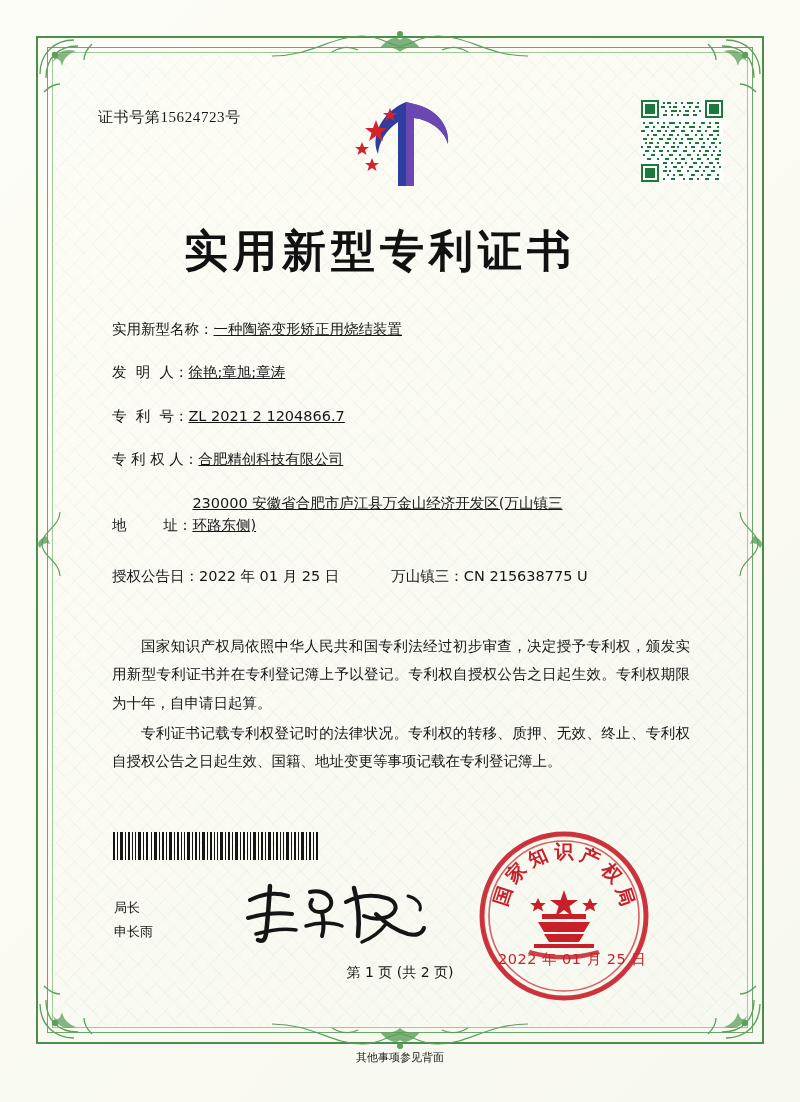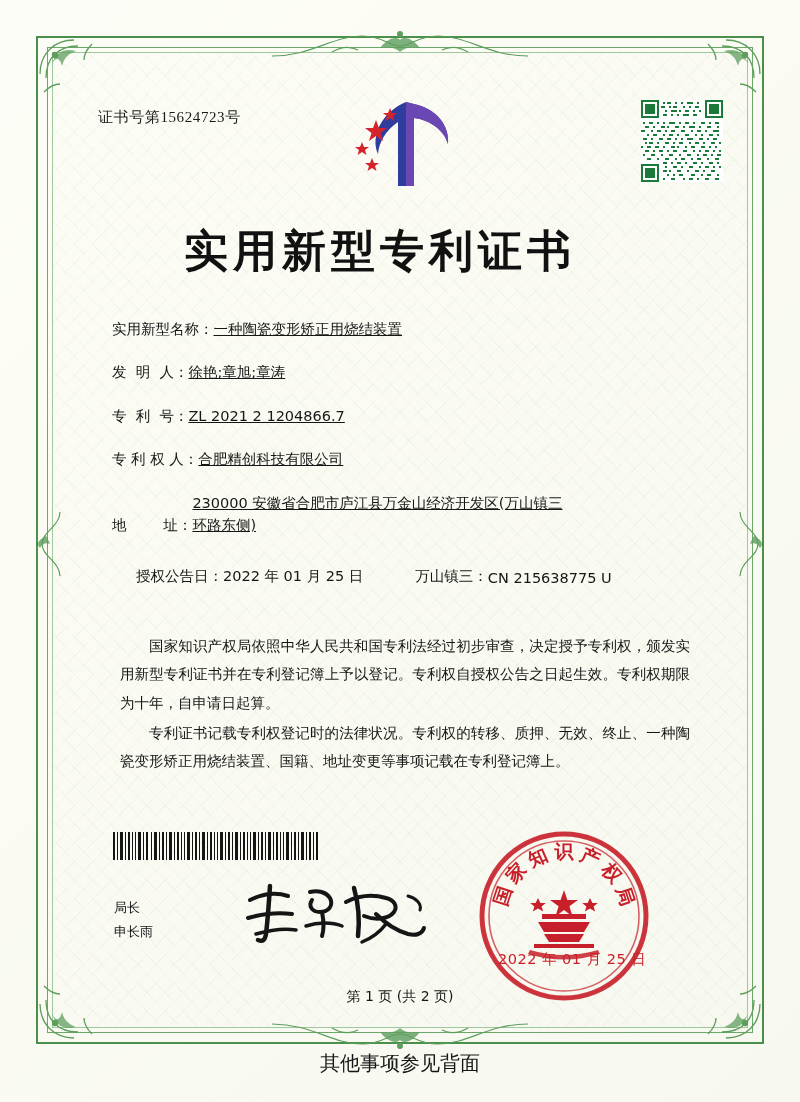--- a/index.html
+++ b/index.html
@@ -159,40 +159,39 @@
   }
   .field-value {
     flex: 1 1 auto;
     white-space: pre-wrap;
     text-decoration: underline;
   }
   .field-row.tight { margin-bottom: 30px; }
 
   .inline-pair {
     display: flex;
-    align-items: flex-end;
+    align-items: center;
     margin-bottom: 16px;
-    margin-left: 24px;
   }
   .inline-pair .seg { white-space: pre; }
   .inline-pair .seg.second { margin-left: 52px; }
 
   
   .paras {
     position: absolute;
     left: 112px; top: 632px;
     width: 578px;
     font-size: 14.5px;
     line-height: 1.95;
     color: #161616;
     text-align: justify;
     font-family: "DejaVu Sans", "Liberation Sans", sans-serif;
   }
   .paras p {
-    margin: 0 0 2px 8px;
+    margin: 0 0 2px 0;
     text-indent: 29px;
   }
 
   
   .barcode {
     position: absolute;
     left: 113px; top: 832px;
     width: 208px; height: 28px;
   }
   .barcode svg { width: 208px; height: 28px; display: block; }
@@ -226,33 +225,33 @@
     left: 498px; top: 950px;
     font-size: 14.5px;
     color: #c8202a;
     letter-spacing: .5px;
     font-family: "DejaVu Sans", "Liberation Sans", sans-serif;
   }
 
   
   .page-no {
     position: absolute;
-    left: 0; top: 988px;
+    left: 0; top: 964px;
     width: 800px;
     text-align: center;
     font-size: 14px;
     color: #161616;
     font-family: "DejaVu Sans", "Liberation Sans", sans-serif;
   }
   .footer-note {
     position: absolute;
     left: 0; top: 1050px;
     width: 800px;
     text-align: center;
-    font-size: 20px;
+    font-size: 11px;
     color: #161616;
     font-family: Liberation Serif, serif;
   }
 </style>
 </head>
 <body>
 
 <div class="page">
 
   <div class="guilloche"></div>
@@ -563,21 +562,21 @@
     <div class="inline-pair">
       <span class="seg">授权公告日：</span>
       <span class="seg">2022 年 01 月 25 日</span>
       <span class="seg second">万山镇三：</span>
       <span class="seg">CN 215638775 U</span>
     </div>
   </div>
 
   <div class="paras">
     <p>国家知识产权局依照中华人民共和国专利法经过初步审查，决定授予专利权，颁发实用新型专利证书并在专利登记簿上予以登记。专利权自授权公告之日起生效。专利权期限为十年，自申请日起算。</p>
-    <p>专利证书记载专利权登记时的法律状况。专利权的转移、质押、无效、终止、一种陶瓷变形矫正用烧结装置、国籍、地址变更等事项记载在专利登记簿上。</p>
+    <p>专利证书记载专利权登记时的法律状况。专利权的转移、质押、无效、终止、专利权自授权公告之日起生效、国籍、地址变更等事项记载在专利登记簿上。</p>
   </div>
 
   <div class="barcode">
     <svg viewBox="0 0 208 28" shape-rendering="crispEdges">
       <g fill="#151515">
         <rect x="0" y="0" width="2" height="28"></rect>
           <rect x="4" y="0" width="1" height="28"></rect>
         <rect x="7" y="0" width="3" height="28"></rect>
           <rect x="12" y="0" width="1" height="28"></rect>
         <rect x="15" y="0" width="2" height="28"></rect>

